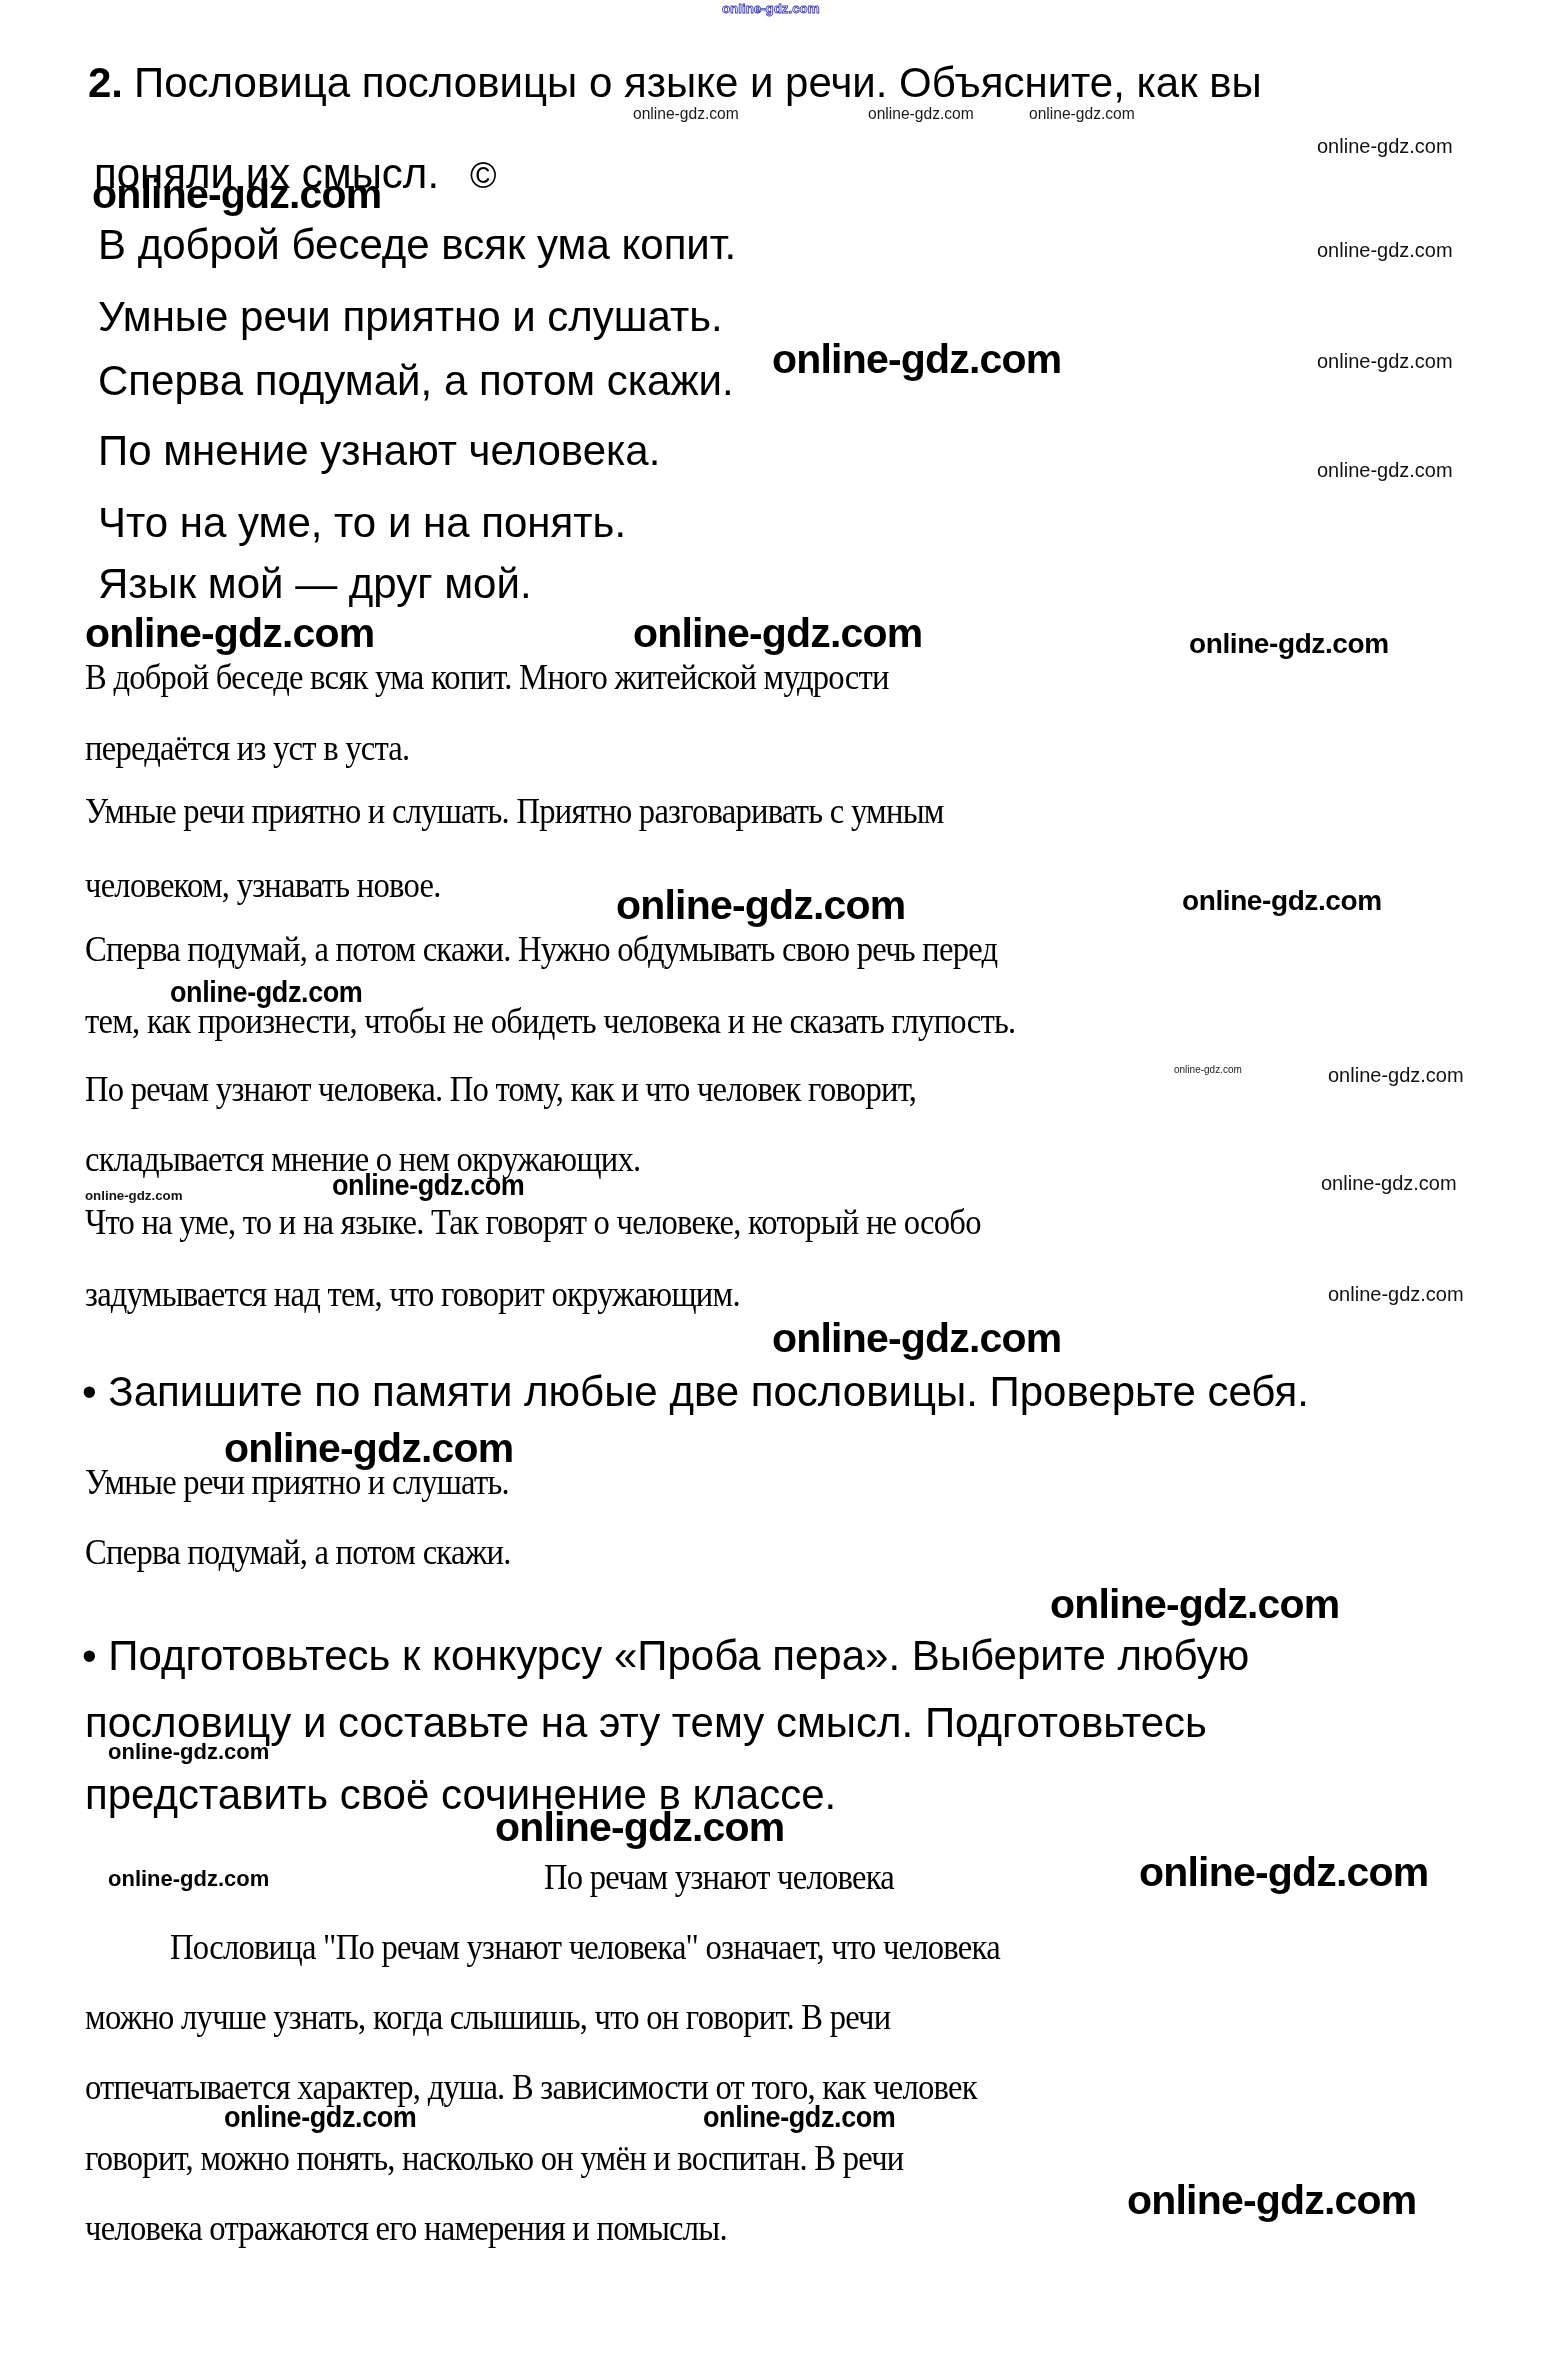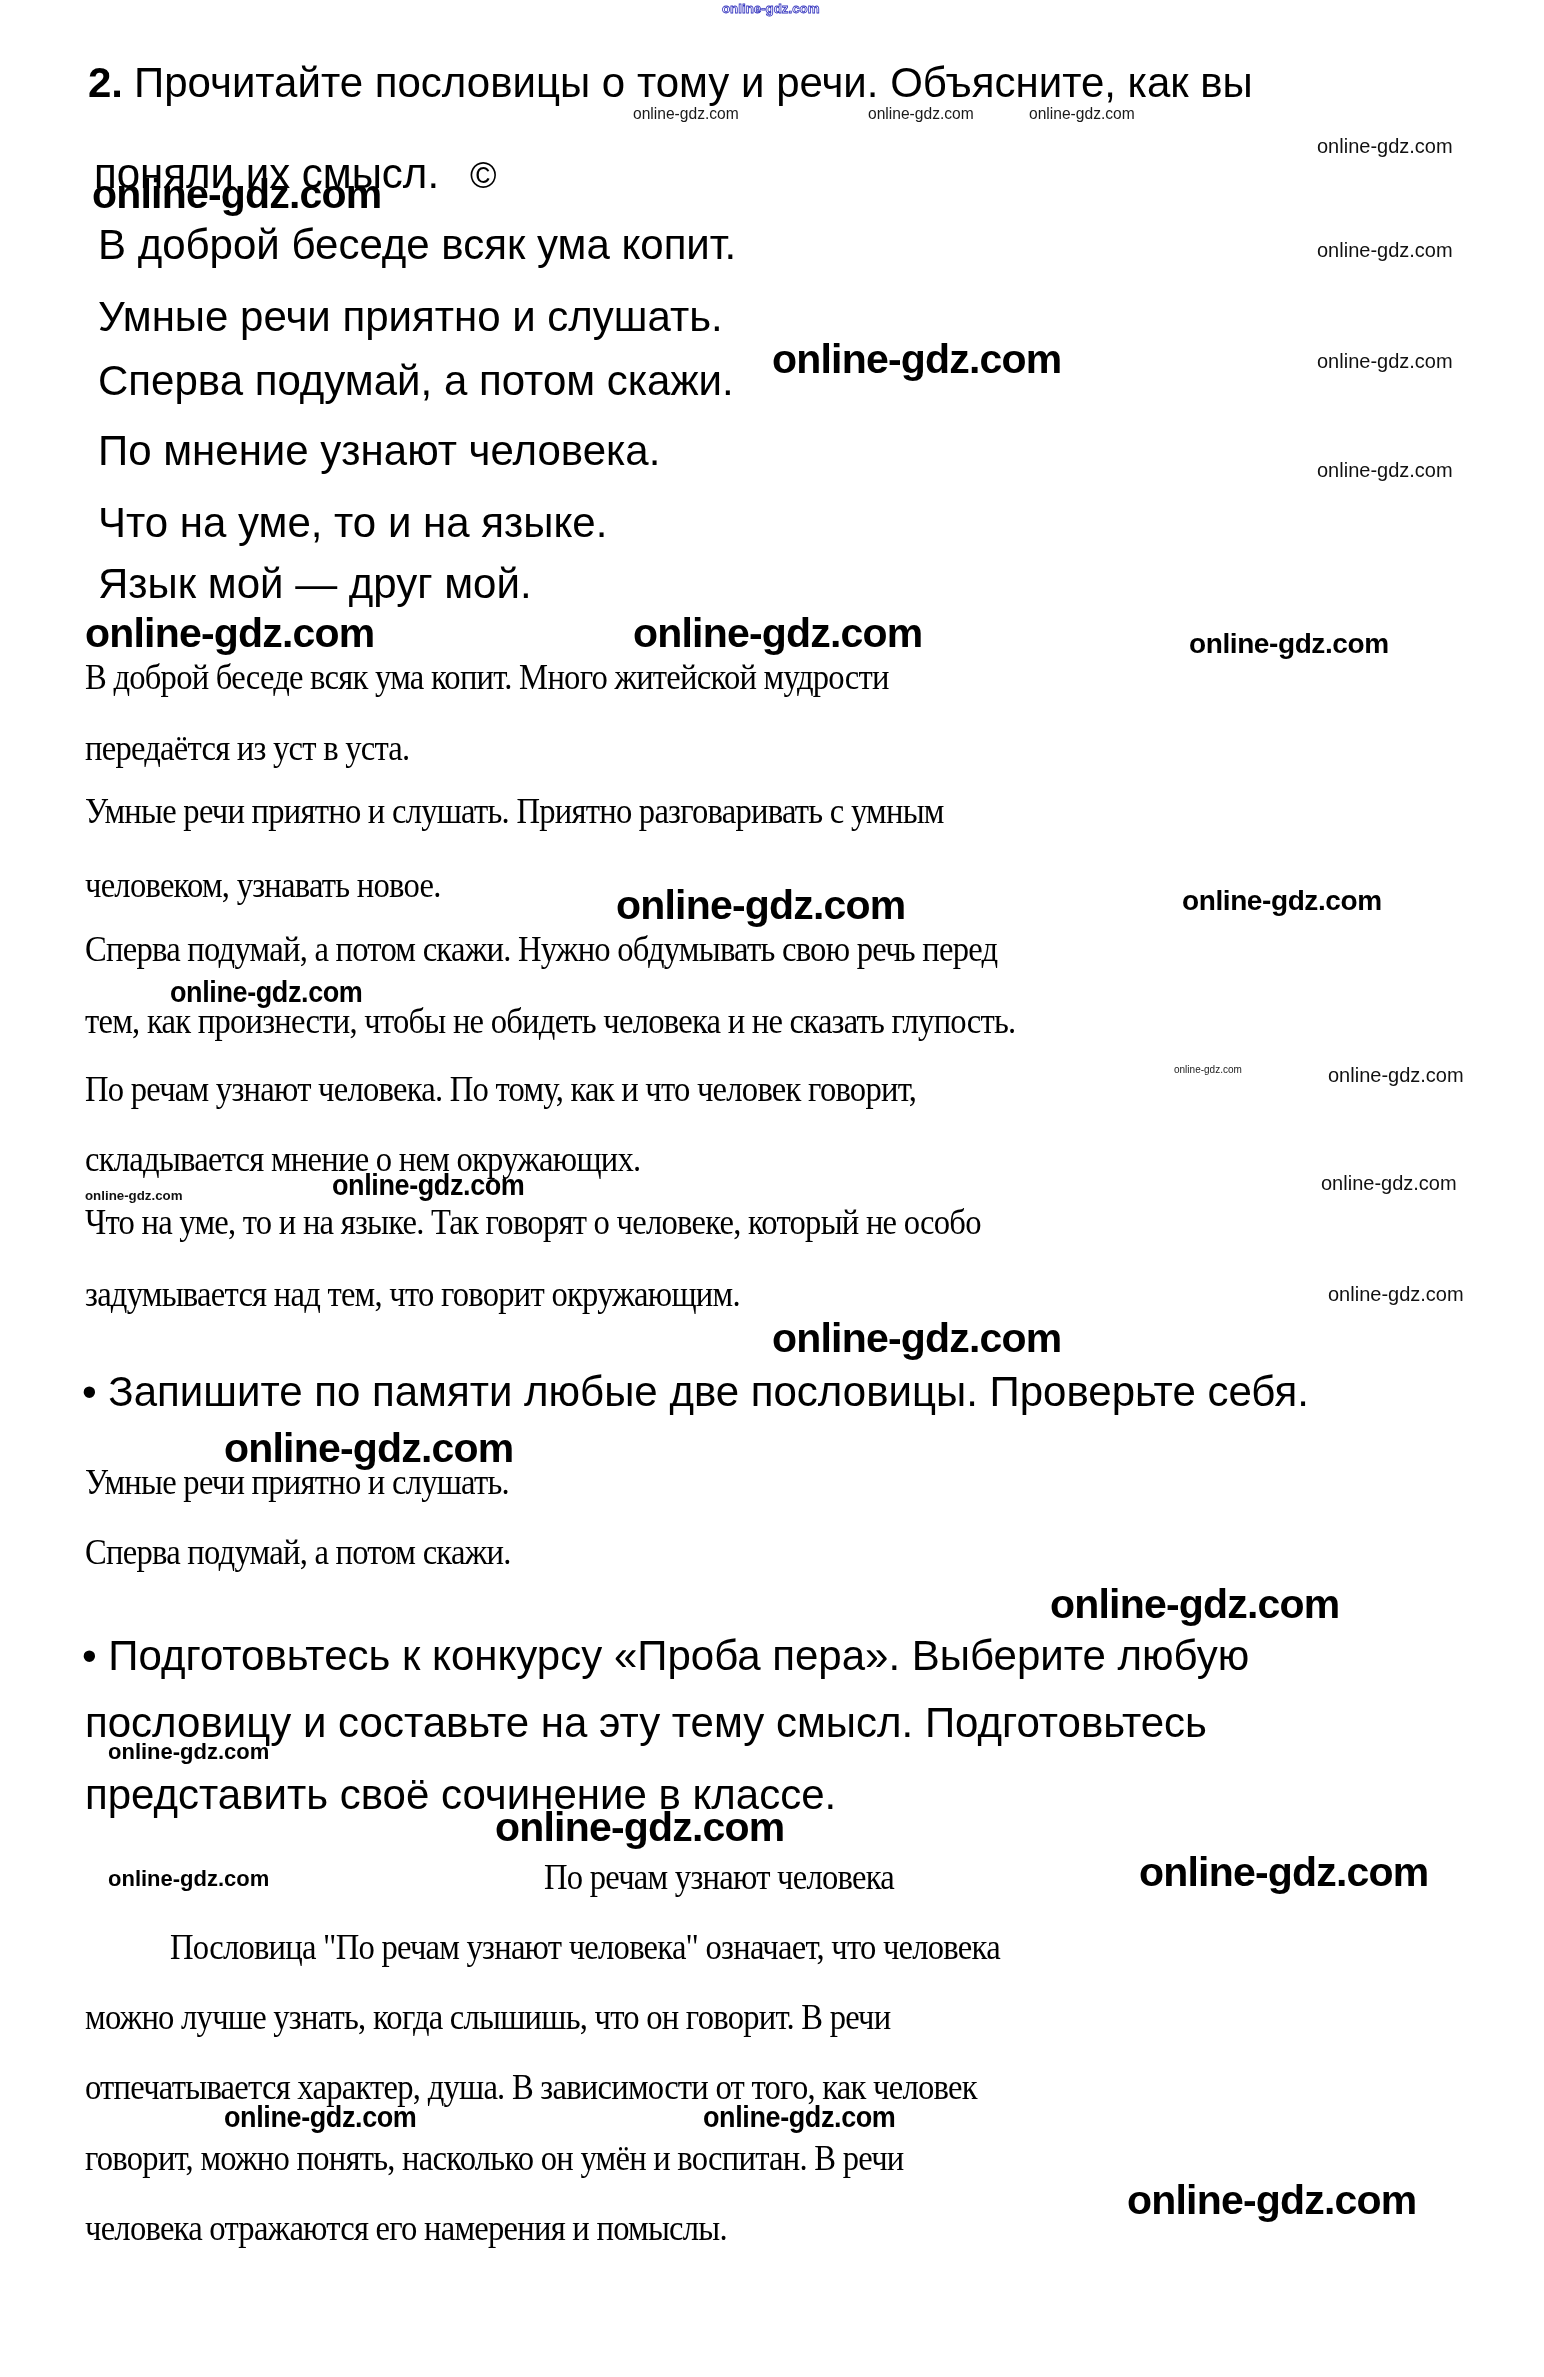--- a/index.html
+++ b/index.html
@@ -25,37 +25,37 @@
   .wm-blue{font-size:13.3px;font-weight:700;color:#ffffff;
            -webkit-text-stroke:0.8px #3a3ac0;text-shadow:0 0 0.8px #8a8ae0;}
 </style>
 </head>
 <body>
 
 <div class="page">
 
   <div class="abs wm wm-blue" style="left:722px;top:1.6px;">online-gdz.com</div>
 
-  <div class="abs sans" style="left:88px;top:61px;"><span class="tasknum">2.</span><span>Прочитайте пословицы о тому и речи. Объясните, как вы</span></div>
+  <div class="abs sans" style="left:88px;top:61px;"><span class="tasknum">2.</span><span>Пословица пословицы о языке и речи. Объясните, как вы</span></div>
 
   <div class="abs wm wm-s20" style="left:633px;top:106px;">online-gdz.com</div>
   <div class="abs wm wm-s20" style="left:868px;top:106px;">online-gdz.com</div>
   <div class="abs wm wm-s20" style="left:1029px;top:106px;">online-gdz.com</div>
   <div class="abs wm wm-m26" style="left:1317px;top:136px;">online-gdz.com</div>
 
   <div class="abs sans" style="left:94px;top:152px;"><span>поняли их смысл.</span><span class="copyright">©</span></div>
 
   <div class="abs wm wm-b52" style="left:92px;top:173px;">online-gdz.com</div>
 
   <div class="abs sans" style="left:98px;top:223px;">В доброй беседе всяк ума копит.</div>
   <div class="abs sans" style="left:98px;top:295px;">Умные речи приятно и слушать.</div>
   <div class="abs sans" style="left:98px;top:359px;">Сперва подумай, а потом скажи.</div>
   <div class="abs wm wm-b52" style="left:772px;top:338px;">online-gdz.com</div>
   <div class="abs sans" style="left:98px;top:429px;">По мнение узнают человека.</div>
-  <div class="abs sans" style="left:98px;top:501px;">Что на уме, то и на языке.</div>
+  <div class="abs sans" style="left:98px;top:501px;">Что на уме, то и на понять.</div>
   <div class="abs sans" style="left:98px;top:562px;">Язык мой — друг мой.</div>
 
   <div class="abs wm wm-m26" style="left:1317px;top:240px;">online-gdz.com</div>
   <div class="abs wm wm-m26" style="left:1317px;top:351px;">online-gdz.com</div>
   <div class="abs wm wm-m26" style="left:1317px;top:460px;">online-gdz.com</div>
 
   <div class="abs wm wm-b52" style="left:85px;top:612px;">online-gdz.com</div>
   <div class="abs wm wm-b52" style="left:633px;top:612px;">online-gdz.com</div>
   <div class="abs wm wm-m36" style="left:1189px;top:629px;">online-gdz.com</div>
 

